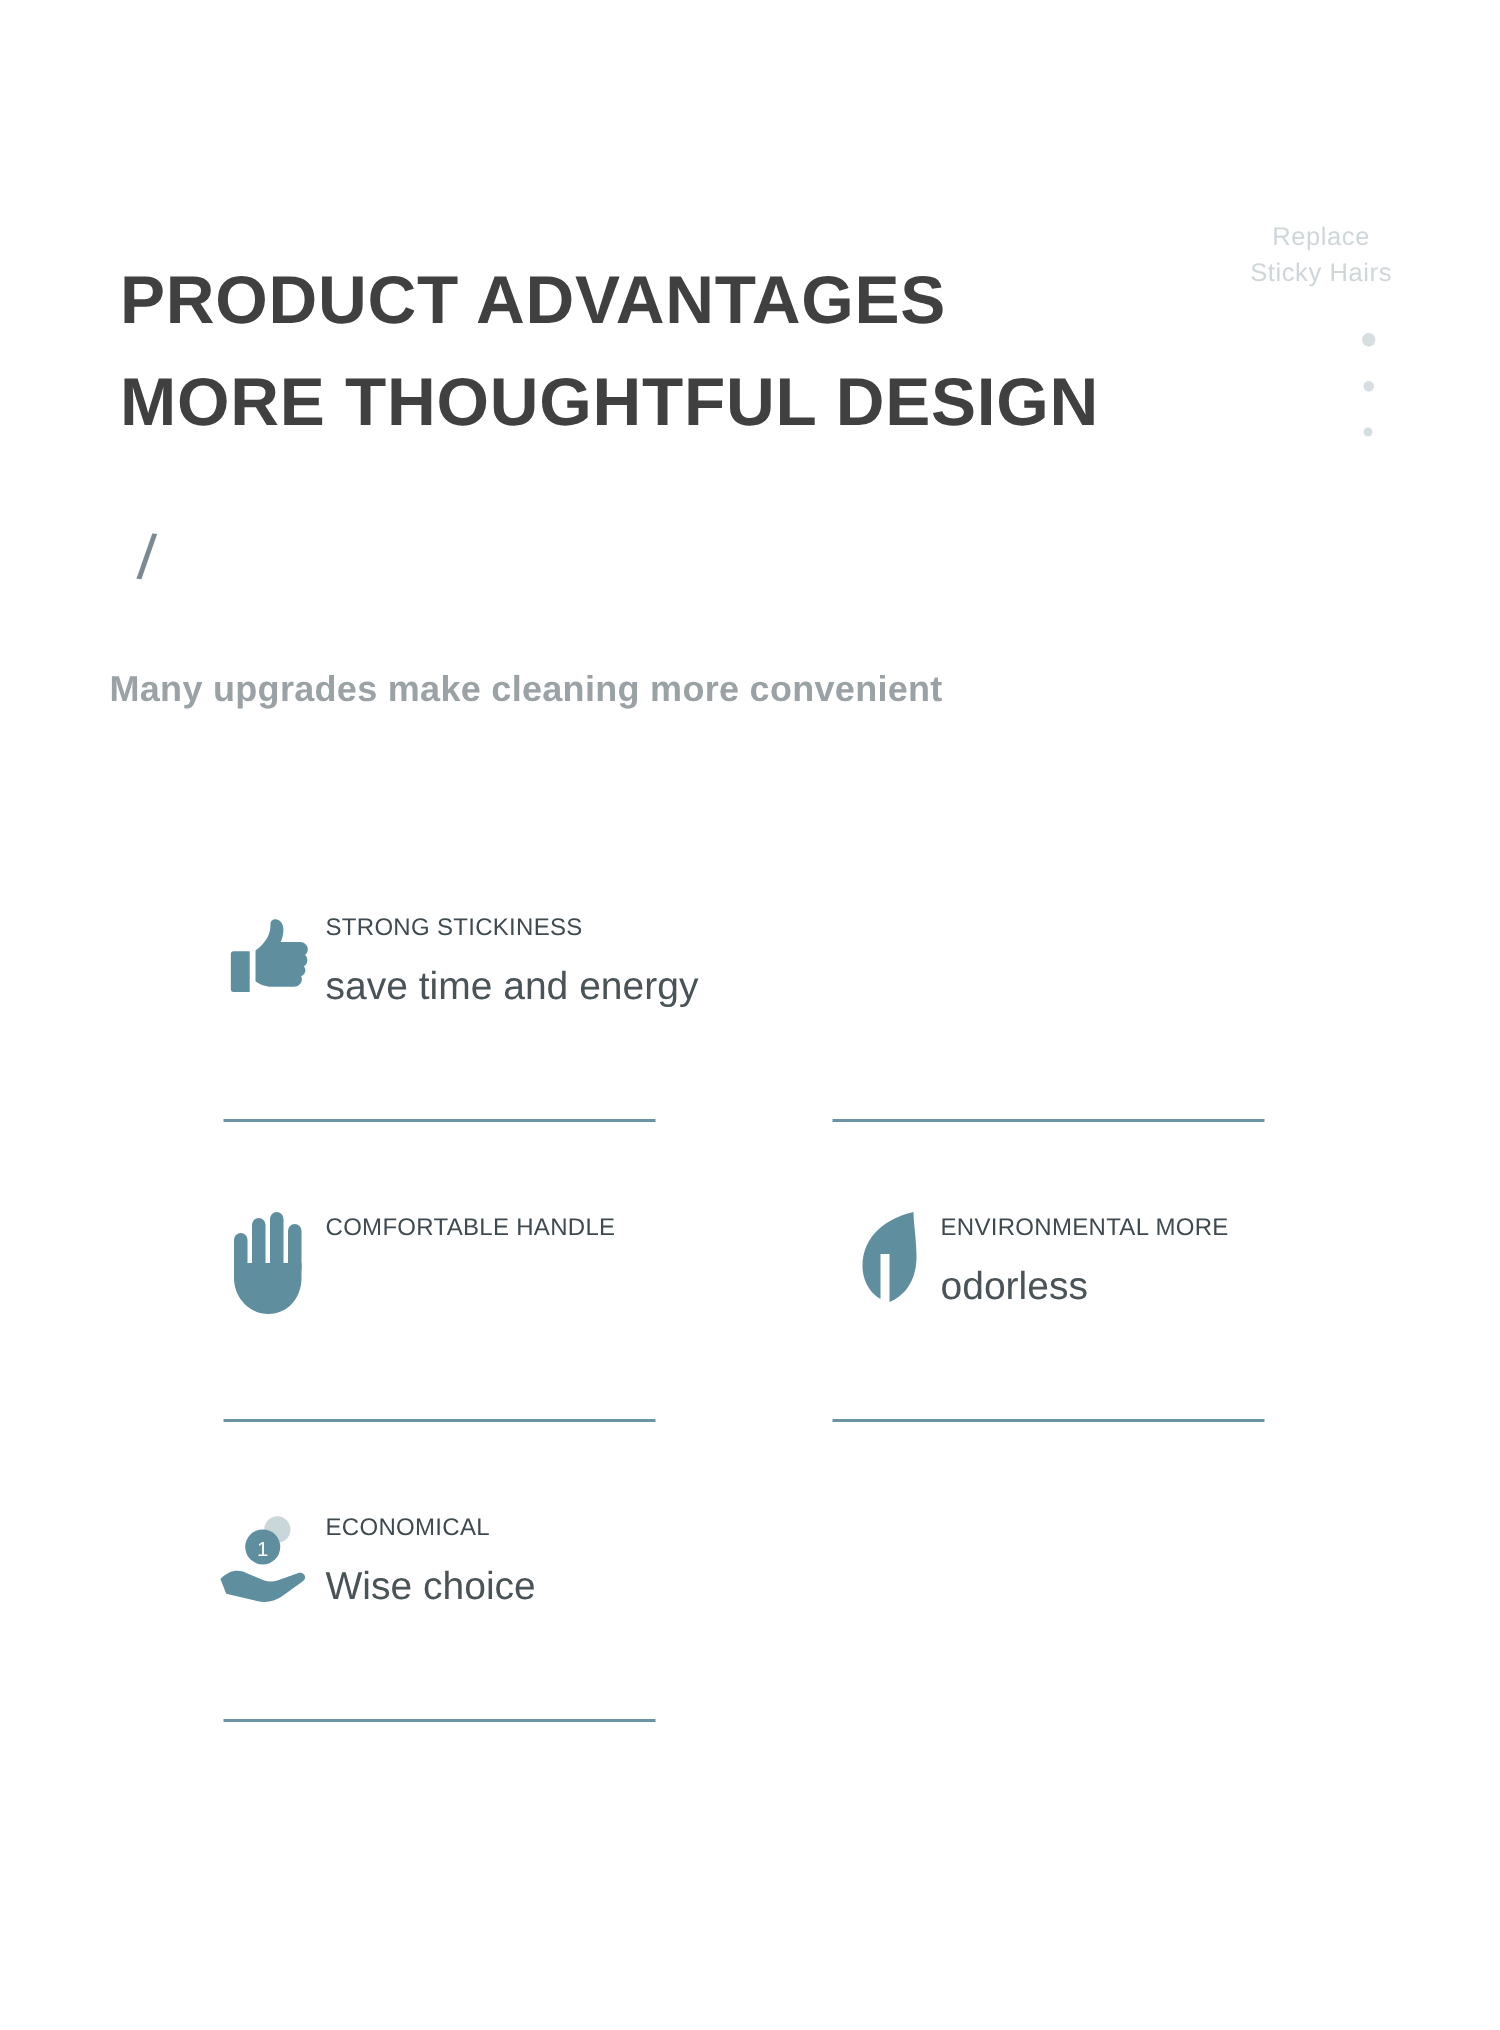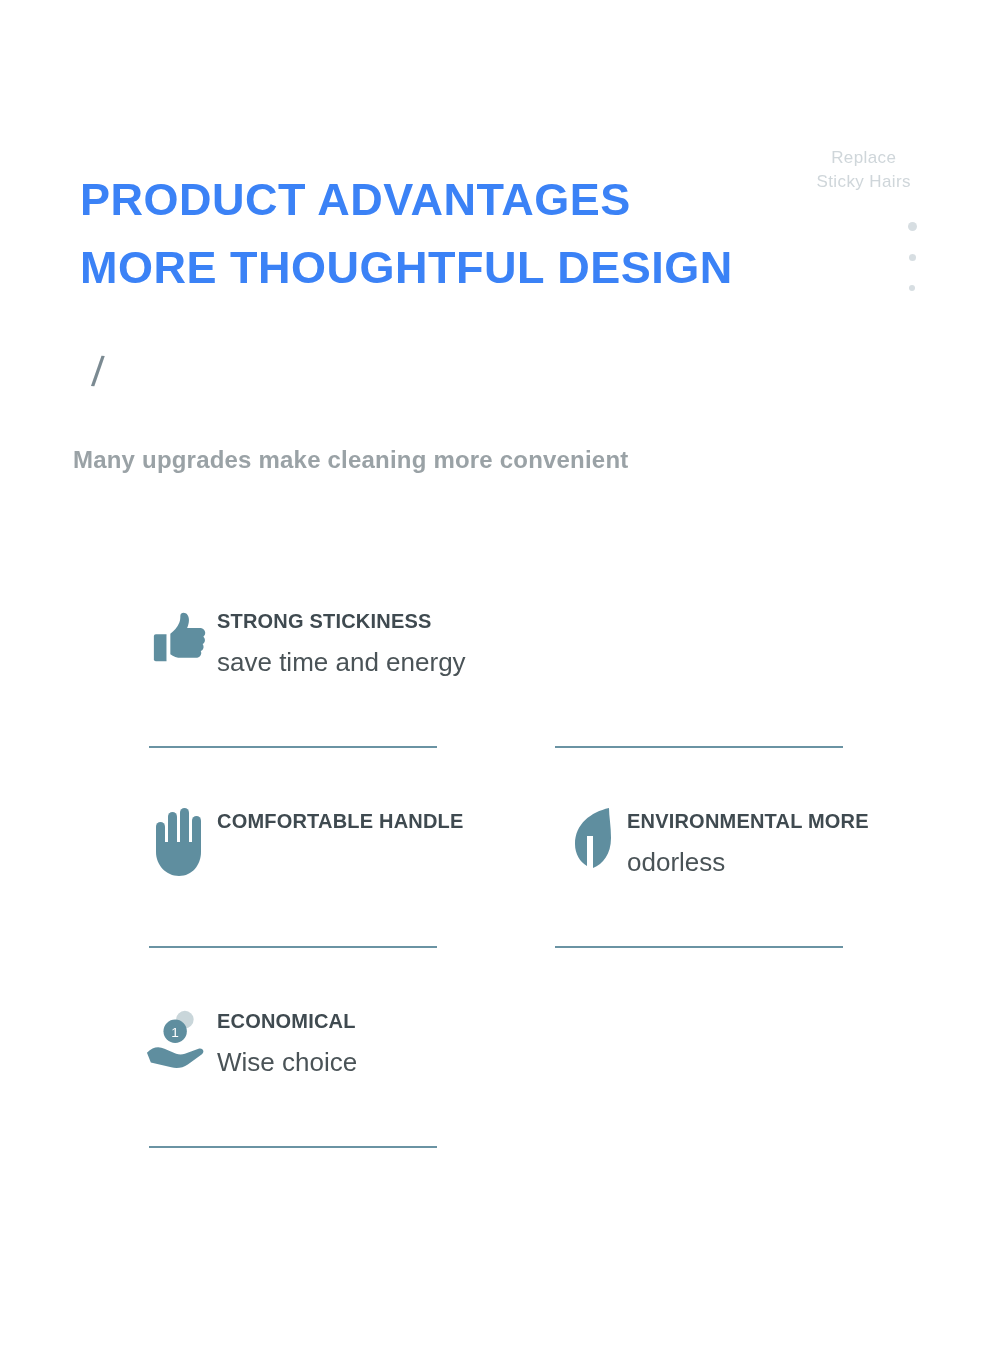--- a/index.html
+++ b/index.html
@@ -12,21 +12,21 @@
     height: 1353px;
     position: relative;
     font-family: "Liberation Sans", sans-serif;
     overflow: hidden;
   }
 
   
   .corner-note {
     position: absolute;
     top: 146px;
-    right: 89px;
+    right: 72px;
     text-align: center;
     color: #cfd6da;
     font-size: 17px;
     line-height: 24px;
     letter-spacing: 0.4px;
     font-family: "Liberation Sans", sans-serif;
     user-select: none;
   }
   .corner-dots {
     position: absolute;
@@ -43,21 +43,21 @@
   }
   .corner-dots .d1 { width: 9px; height: 9px; margin-bottom: 23px; }
   .corner-dots .d2 { width: 7px; height: 7px; margin-bottom: 24px; }
   .corner-dots .d3 { width: 6px; height: 6px; }
 
   
   .heading {
     position: absolute;
     left: 80px;
     top: 166px;
-    color: #3b82f6;
+    color: #404040;
     font-size: 45px;
     font-weight: bold;
     letter-spacing: 0.5px;
     line-height: 68px;
     white-space: nowrap;
   }
   .heading .line2 { display: block; }
 
   .slash {
     position: absolute;
@@ -104,22 +104,22 @@
     display: flex;
     align-items: center;
     justify-content: center;
     color: #5f8e9f;
   }
   .feat-text {
     padding-top: 14px;
   }
   .feat-title {
     color: #3f4a50;
-    font-size: 20px;
-    font-weight: bold;
+    font-size: 16px;
+    font-weight: normal;
     letter-spacing: 0.2px;
     white-space: nowrap;
   }
   .feat-sub {
     color: #4a5357;
     font-size: 26px;
     margin-top: 14px;
     white-space: nowrap;
   }
   .feat-rule {

